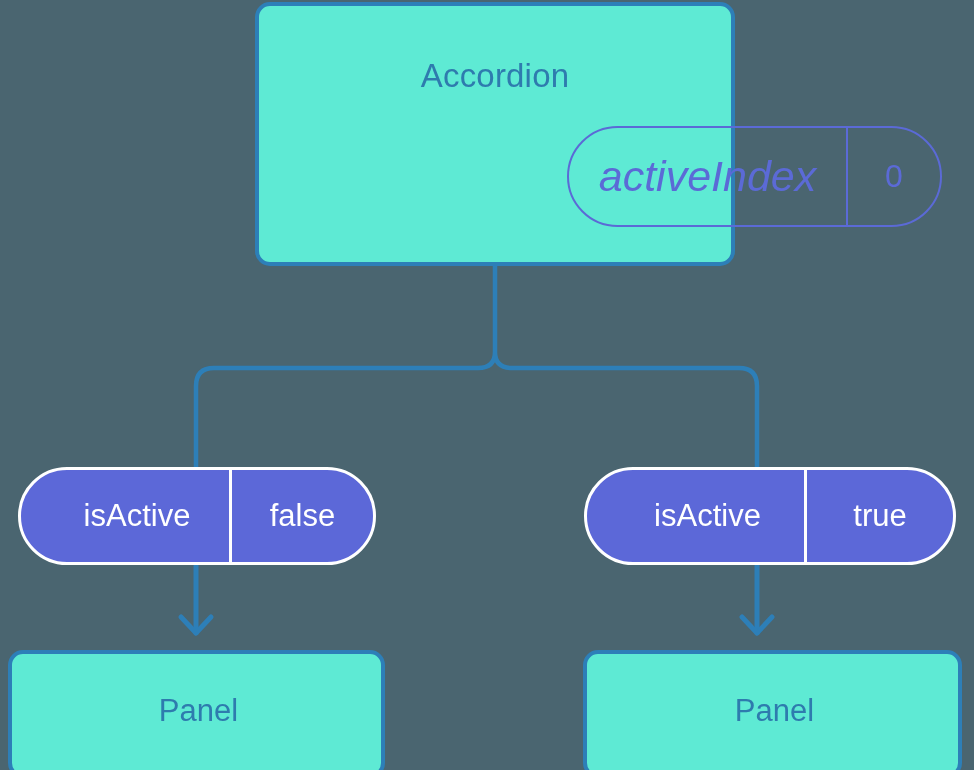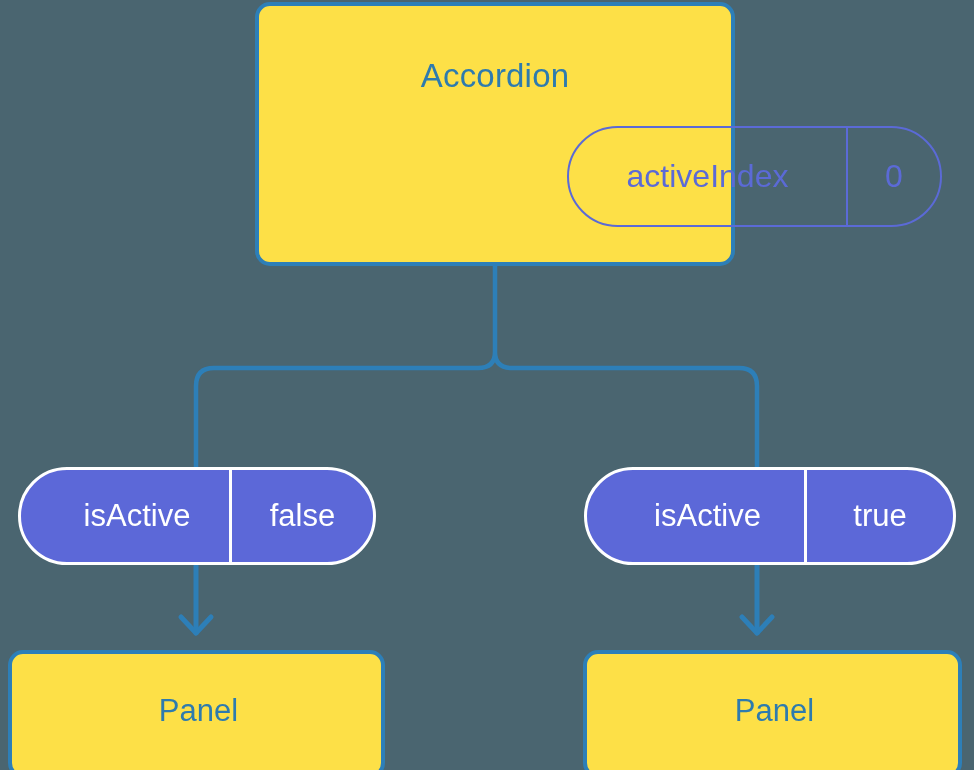--- a/index.html
+++ b/index.html
@@ -28,21 +28,21 @@
     width: 974px;
     height: 770px;
     overflow: visible;
     pointer-events: none;
   }
 
   
   .card {
     position: absolute;
     box-sizing: border-box;
-    background: #fde047;
+    background: #5eead4;
     border: 4px solid #2d7fb8;
     border-radius: 15px;
   }
   .card-root {
     left: 255px;
     top: 2px;
     width: 480px;
     height: 264px;
   }
   .card-title {
@@ -80,22 +80,23 @@
     left: 308px;
     top: 120px;
     width: 375px;
     height: 101px;
     border: 2px solid #5b6ad6;
     background: transparent;
   }
   .pill-outline .pill-key {
     width: 279px;
     color: #5b6ad6;
-    font-size: 32px;
+    font-size: 43px;
     border-right: 2px solid #5b6ad6;
+    font-style: italic;
   }
   .pill-outline .pill-val {
     flex: 1;
     color: #5b6ad6;
     font-size: 32px;
   }
 
   
   .pill-filled {
     box-sizing: border-box;

